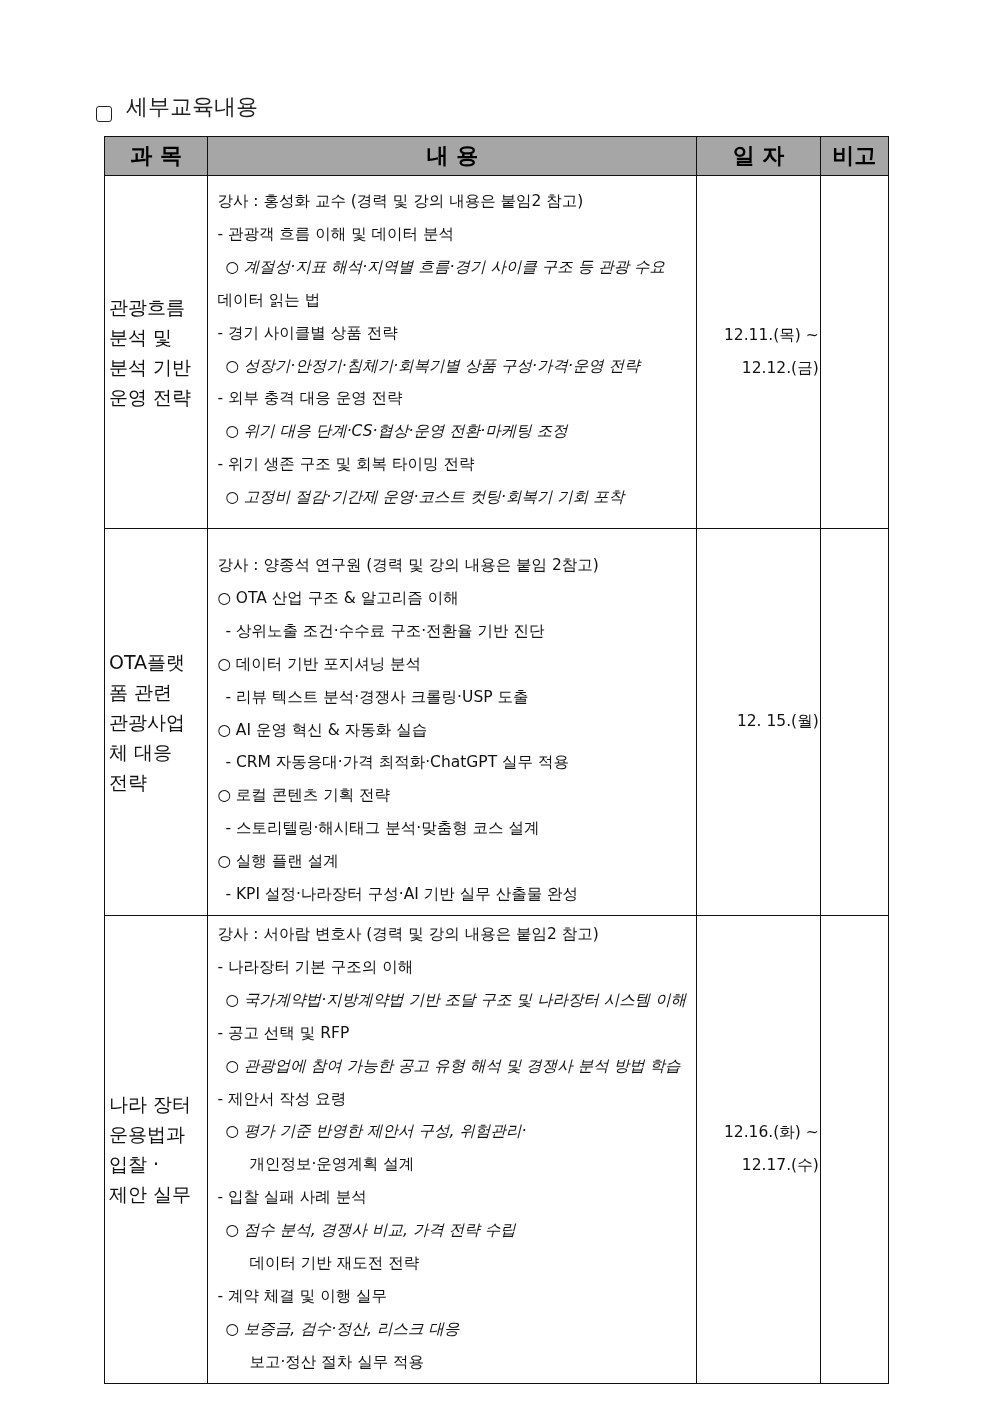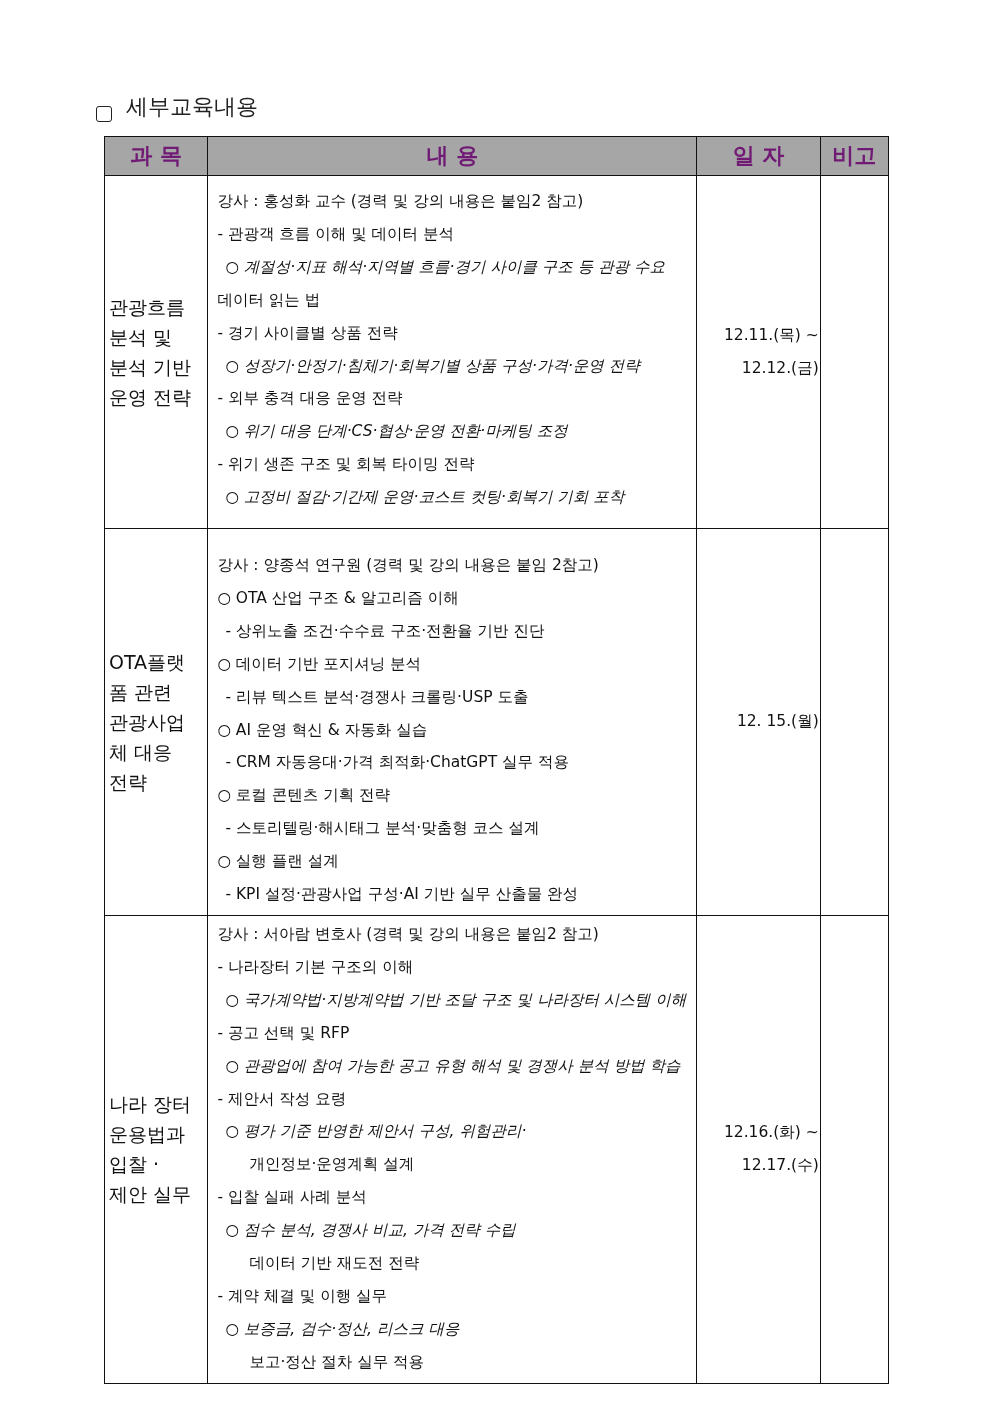--- a/index.html
+++ b/index.html
@@ -1,21 +1,21 @@
 <!DOCTYPE html>
 <html><head>
   <meta charset="utf-8">
   <style>
     html, body { margin: 0; padding: 0; background: #ffffff; }
     body { width: 992px; height: 1403px; position: relative; font-family: "DejaVu Sans", "Liberation Sans", sans-serif; color: #111; }
     .section-title { position: absolute; left: 96px; top: 92px; display: flex; align-items: flex-end; font-family: "DejaVu Serif", "Liberation Serif", serif; font-size: 22px; color: #222; }
     .checkbox { width: 16px; height: 16px; border: 1.6px solid #222; border-radius: 3px; margin-right: 14px; box-sizing: border-box; }
     table.edu { position: absolute; left: 104px; top: 136px; width: 785px; border-collapse: collapse; table-layout: fixed; }
     table.edu th, table.edu td { border: 1.3px solid #111; }
-    table.edu th { background: #a6a6a6; height: 38px; font-family: "DejaVu Serif", "Liberation Serif", serif; font-size: 22px; font-weight: bold; color: #701a75; padding: 0; letter-spacing: 0; }
+    table.edu th { background: #a6a6a6; height: 38px; font-family: "DejaVu Serif", "Liberation Serif", serif; font-size: 22px; font-weight: bold; color: #000000; padding: 0; letter-spacing: 0; }
     .col-subject { width: 103px; }
     .col-content { width: 487px; }
     .col-date { width: 123px; }
     .col-note { width: 68px; }
     td.subject { text-align: left; vertical-align: middle; font-size: 19px; line-height: 30px; padding: 0 4px; }
     td.content { vertical-align: top; padding: 9px 6px 4px 9px; font-size: 15.5px; line-height: 32.9px; }
     td.date { text-align: right; vertical-align: middle; font-size: 15.5px; line-height: 33px; }
     td.note { }
     .line { white-space: nowrap; overflow: visible; }
     .line.instructor { font-weight: normal; }
@@ -92,21 +92,21 @@
           <div class="line instructor">강사 : 양종석 연구원 (경력 및 강의 내용은 붙임 2참고)</div>
           <div class="line lvl1">○ OTA 산업 구조 &amp; 알고리즘 이해</div>
           <div class="line ota-sub">- 상위노출 조건·수수료 구조·전환율 기반 진단</div>
           <div class="line lvl1">○ 데이터 기반 포지셔닝 분석</div>
           <div class="line ota-sub">- 리뷰 텍스트 분석·경쟁사 크롤링·USP 도출</div>
           <div class="line lvl1">○ AI 운영 혁신 &amp; 자동화 실습</div>
           <div class="line ota-sub">- CRM 자동응대·가격 최적화·ChatGPT 실무 적용</div>
           <div class="line lvl1">○ 로컬 콘텐츠 기획 전략</div>
           <div class="line ota-sub">- 스토리텔링·해시태그 분석·맞춤형 코스 설계</div>
           <div class="line lvl1">○ 실행 플랜 설계</div>
-          <div class="line ota-sub">- KPI 설정·관광사업 구성·AI 기반 실무 산출물 완성</div>
+          <div class="line ota-sub">- KPI 설정·나라장터 구성·AI 기반 실무 산출물 완성</div>
         </td>
       <td class="date">
           <div class="line">12. 15.(월)</div>
         </td>
       <td class="note"></td>
     </tr>
     <tr class="row3">
       <td class="subject">
           <div class="line">나라 장터</div>
           <div class="line">운용법과</div>

